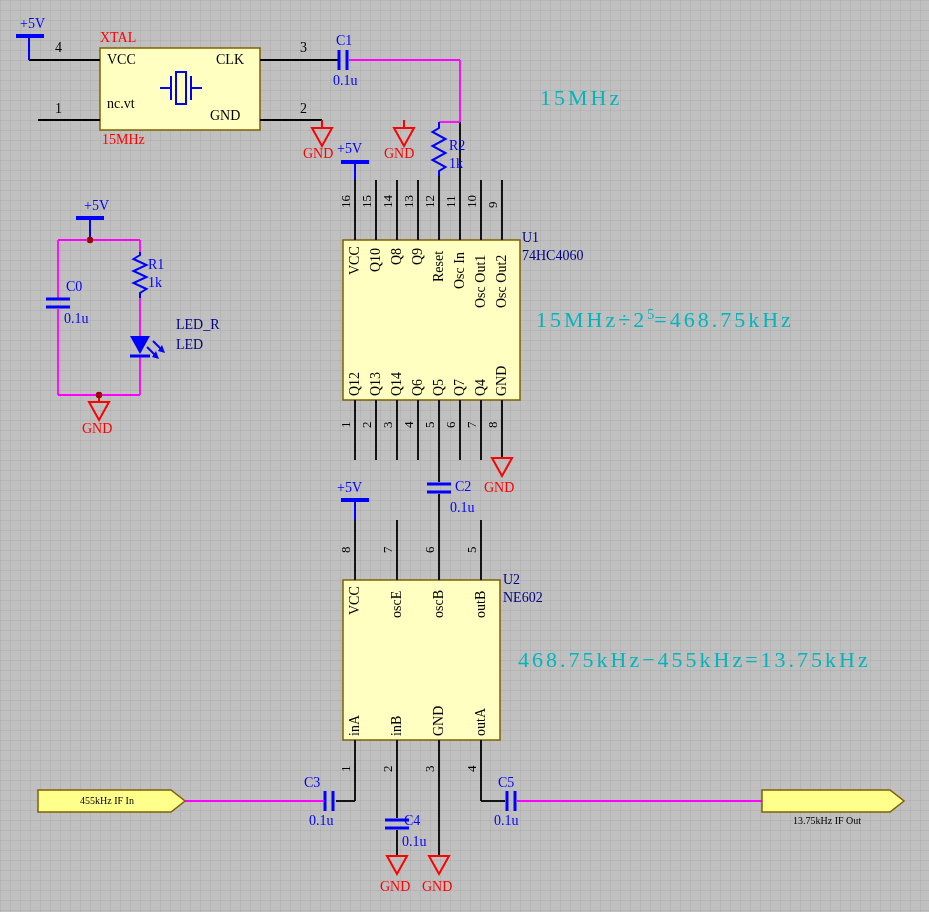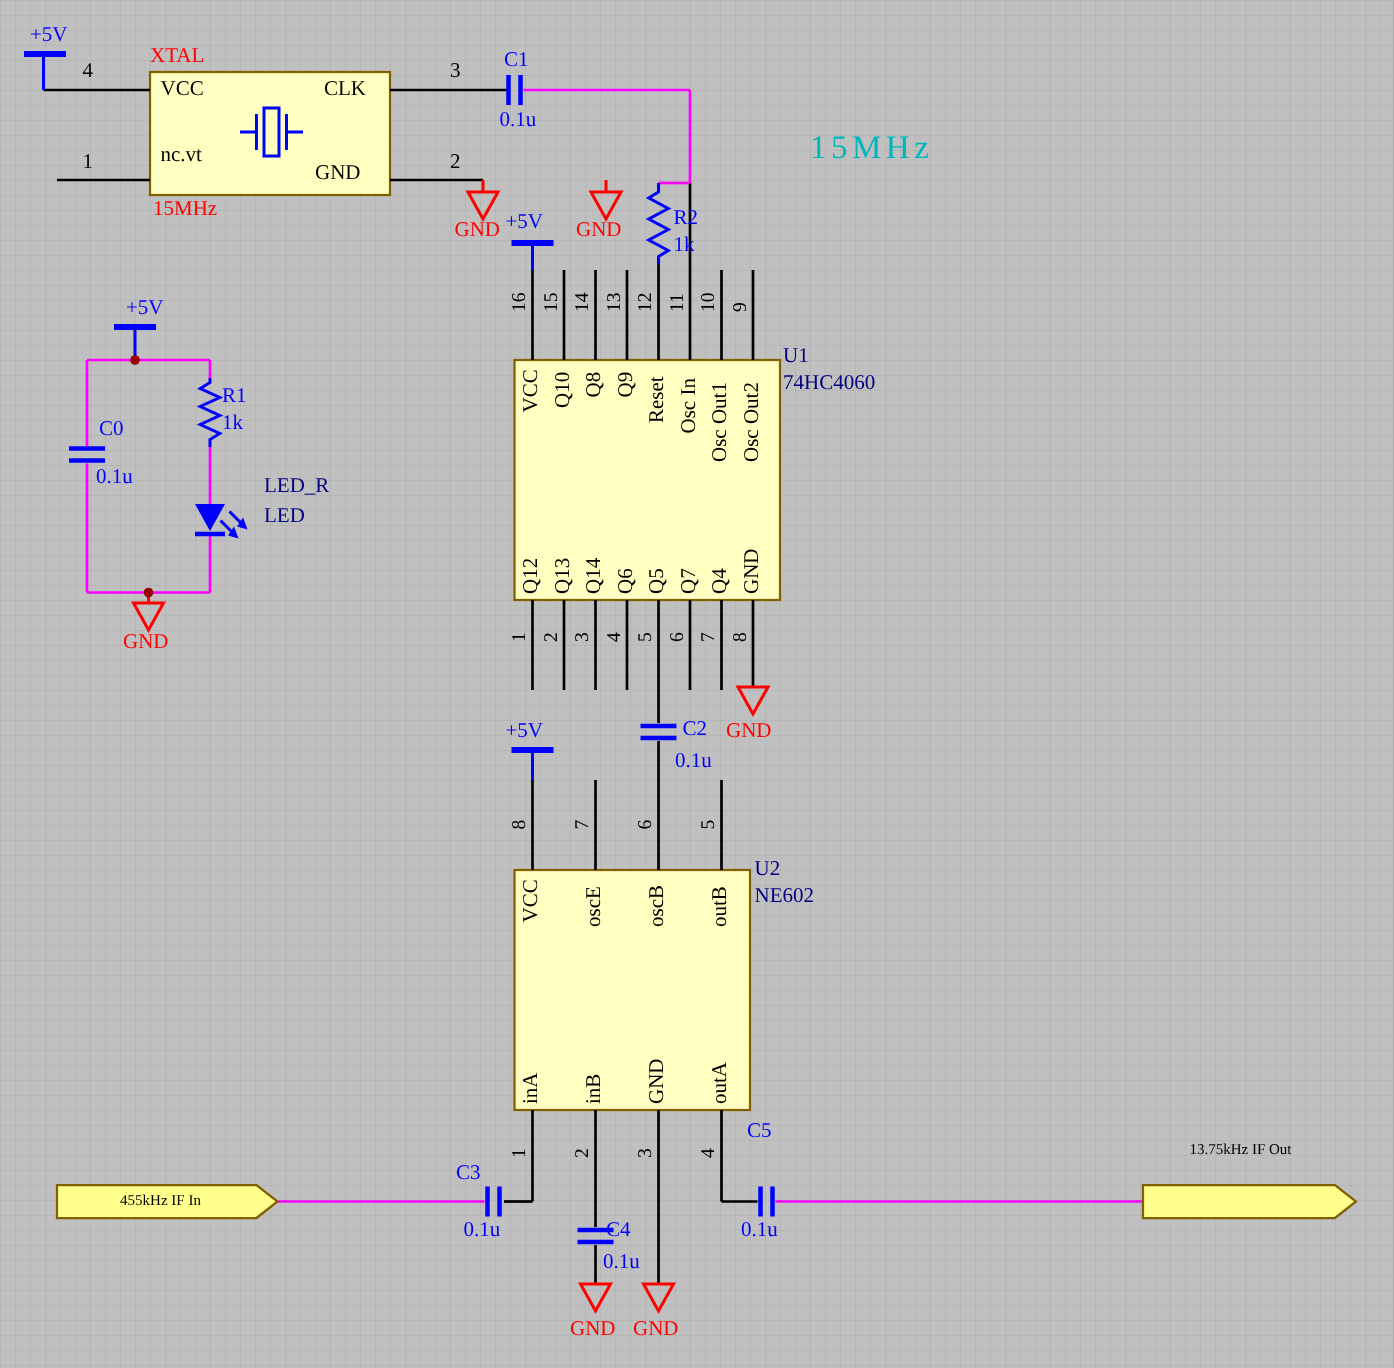--- a/index.html
+++ b/index.html
@@ -209,20 +209,22 @@
 
 <span class="t blue" style="left:336px;top:33px">C1</span>
 <span class="t blue" style="left:333px;top:73px">0.1u</span>
 <span class="t red" style="left:303px;top:146px">GND</span>
 <span class="t blue" style="left:337px;top:141px">+5V</span>
 <span class="t red" style="left:384px;top:146px">GND</span>
 <span class="t blue" style="left:449px;top:138px">R2</span>
 <span class="t blue" style="left:449px;top:156px">1k</span>
 
 <span class="t cyan ann" style="left:540px;top:86px">15MHz</span>
+<span class="t cyan ann" style="left:536px;top:303px"><span>15MHz÷2</span><sup>5</sup><span>=468.75kHz</span></span>
+<span class="t cyan ann" style="left:518px;top:648px">468.75kHz−455kHz=13.75kHz</span>
 
 <span class="t navy" style="left:522px;top:230px">U1</span>
 <span class="t navy" style="left:522px;top:248px">74HC4060</span>
 
 <span class="t v pn" style="left:338px;top:208px">16</span>
 <span class="t v pn" style="left:359px;top:208px">15</span>
 <span class="t v pn" style="left:380px;top:208px">14</span>
 <span class="t v pn" style="left:401px;top:208px">13</span>
 <span class="t v pn" style="left:422px;top:208px">12</span>
 <span class="t v pn" style="left:443px;top:208px">11</span>
@@ -290,21 +292,21 @@
 
 <span class="t v pn" style="left:338px;top:772px">1</span>
 <span class="t v pn" style="left:380px;top:772px">2</span>
 <span class="t v pn" style="left:422px;top:772px">3</span>
 <span class="t v pn" style="left:464px;top:772px">4</span>
 
 <span class="t blue" style="left:304px;top:775px">C3</span>
 <span class="t blue" style="left:309px;top:813px">0.1u</span>
 <span class="t blue" style="left:404px;top:813px">C4</span>
 <span class="t blue" style="left:402px;top:834px">0.1u</span>
-<span class="t blue" style="left:498px;top:747px">C5</span>
+<span class="t blue" style="left:498px;top:775px">C5</span>
 <span class="t blue" style="left:494px;top:813px">0.1u</span>
 <span class="t red" style="left:380px;top:879px">GND</span>
 <span class="t red" style="left:422px;top:879px">GND</span>
 
 <span class="ptxt" style="left:42px;top:790px;width:130px">455kHz IF In</span>
-<span class="ptxt" style="left:764px;top:756px;width:126px">13.75kHz IF Out</span>
+<span class="ptxt" style="left:764px;top:810px;width:126px">13.75kHz IF Out</span>
 
 </div>
 
 </body></html>

